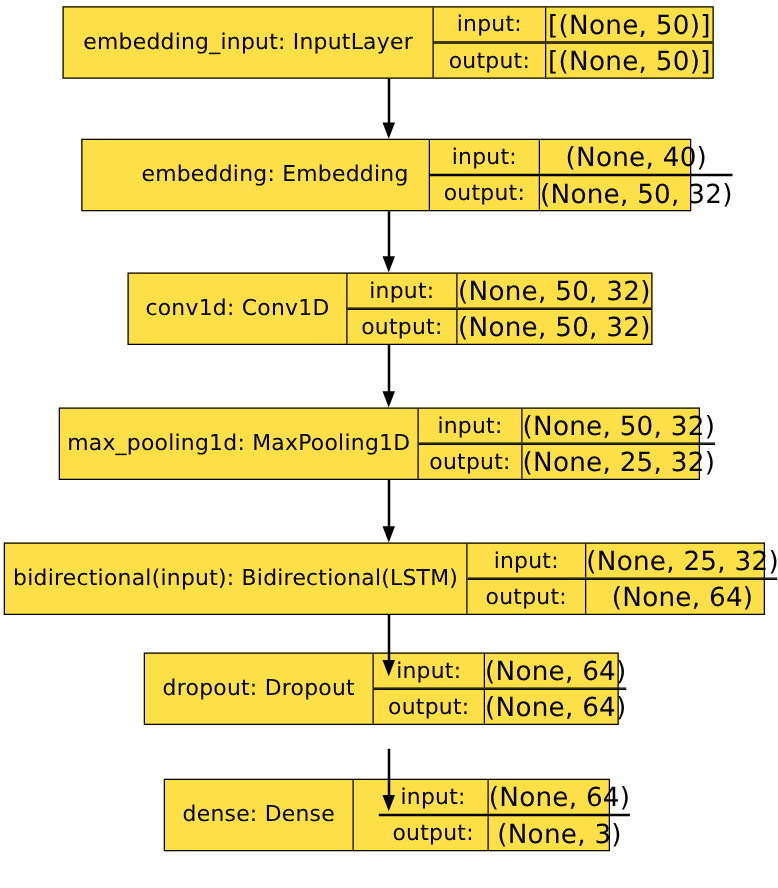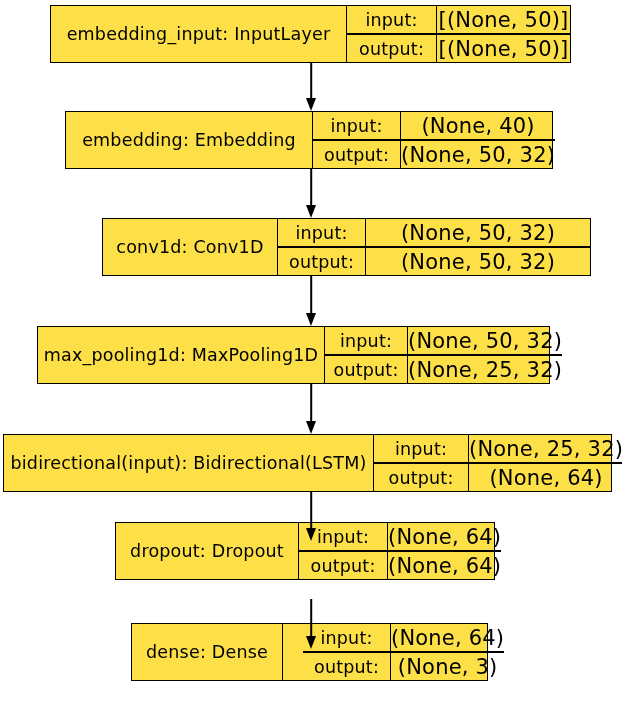--- a/index.html
+++ b/index.html
@@ -103,47 +103,47 @@
       <div class="io-row row-input">
         <div class="io-label" style="width: 90px;">input:</div>
         <div class="io-value">[(None, 50)]</div>
       </div>
       <div class="io-row row-output">
         <div class="io-label" style="width: 90px;">output:</div>
         <div class="io-value">[(None, 50)]</div>
       </div>
     </div>
   </div>
-    <div class="layer-box" style="left: 65px; top: 111px; width: 488px; height: 58px;">
+    <div class="layer-box" style="left: 65px; top: 111px; width: 488px; height: 58px; padding-left: 31px;">
     <div class="name-cell" style="width: 247px;">embedding: Embedding</div>
     <div class="io-table">
       <div class="io-row row-input">
         <div class="io-label" style="width: 88px;">input:</div>
         <div class="io-value">(None, 40)</div>
       </div>
       <div class="io-row row-output">
         <div class="io-label" style="width: 88px;">output:</div>
         <div class="io-value">(None, 50, 32)</div>
       </div>
     </div>
   </div>
-    <div class="layer-box" style="left: 102px; top: 218px; width: 489px; height: 58px;">
+    <div class="layer-box" style="left: 102px; top: 218px; width: 420px; height: 58px;">
     <div class="name-cell" style="width: 175px;">conv1d: Conv1D</div>
     <div class="io-table">
       <div class="io-row row-input">
         <div class="io-label" style="width: 88px;">input:</div>
         <div class="io-value">(None, 50, 32)</div>
       </div>
       <div class="io-row row-output">
         <div class="io-label" style="width: 88px;">output:</div>
         <div class="io-value">(None, 50, 32)</div>
       </div>
     </div>
   </div>
-    <div class="layer-box" style="left: 37px; top: 326px; width: 513px; height: 58px;">
+    <div class="layer-box" style="left: 47px; top: 326px; width: 513px; height: 58px;">
     <div class="name-cell" style="width: 287px;">max_pooling1d: MaxPooling1D</div>
     <div class="io-table">
       <div class="io-row row-input">
         <div class="io-label" style="width: 83px;">input:</div>
         <div class="io-value">(None, 50, 32)</div>
       </div>
       <div class="io-row row-output">
         <div class="io-label" style="width: 83px;">output:</div>
         <div class="io-value">(None, 25, 32)</div>
       </div>

